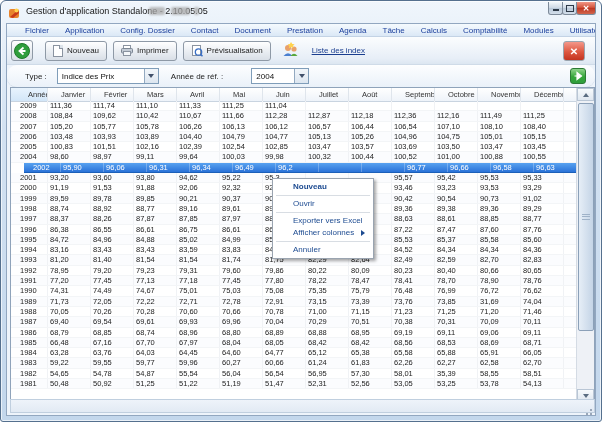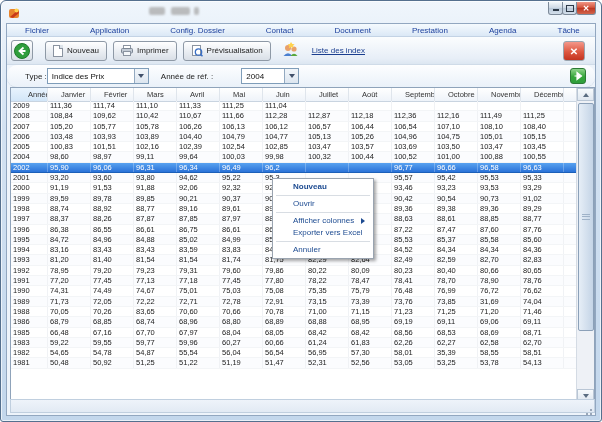--- a/index.html
+++ b/index.html
@@ -23,21 +23,21 @@
     font-size:7px;color:#2e3a48;margin-left:-1px;}
   .capbtn.min{width:15px;} .capbtn.max{width:15px;}
   .capbtn.close{width:20px;background:linear-gradient(#f19686,#d4573f 45%,#bc3420 50%,#d2654c);color:#fff;font-weight:bold;font-size:8px;}
   .maxglyph{width:6px;height:5px;border:1px solid #2e3a48;display:block;}
   .minglyph{width:6px;height:2px;background:#2e3a48;display:block;margin-top:4px;}
   
   .client{position:absolute;left:5px;top:22px;right:5px;bottom:5px;
     border:1px solid #92a7c0;background:#eef4fb;overflow:hidden;}
   
   .menubar{height:12px;background:linear-gradient(#f5fafe,#dbe8f6);border-bottom:1px solid #c3d3e5;
-    display:flex;align-items:center;padding-left:10px;gap:25px;}
+    display:flex;align-items:center;padding-left:10px;}
   .mitem{font-size:8px;color:#1b3f9c;padding:0 8px;white-space:nowrap;cursor:default;}
   
   .toolbar{height:27px;background:linear-gradient(#fbfdfe,#e7eef7 80%,#dce6f1);
     border-bottom:1px solid #cfdbe8;display:flex;align-items:center;padding:0 4px;position:relative;}
   .tbtn{height:20px;box-sizing:border-box;border:1px solid #8e99a6;border-radius:3px;
     background:linear-gradient(#ffffff,#e9edf2 55%,#d9dfe7);display:flex;align-items:center;
     padding:0 7px;font-size:8px;color:#1c1c1c;margin-right:6px;gap:4px;}
   .backbtn{width:22px;height:21px;justify-content:center;padding:0;}
   .tsep{width:6px;}
   .icon-page{width:8px;height:10px;background:#fff;border:1px solid #8a93a0;position:relative;}
@@ -48,21 +48,21 @@
     border:1px solid #9aa4ae;border-radius:3px;background:linear-gradient(#f request08a7d,#f08a7d 10%,#d94a33 60%,#c43420);
     background:linear-gradient(#f4988a,#dd5740 55%,#c43420);color:#fff;font-weight:bold;font-size:10px;
     display:flex;align-items:center;justify-content:center;}
   
   .filterbar{height:22px;background:linear-gradient(#fdfeff,#eaf1f9);border-bottom:1px solid #d4dfeb;
     display:flex;align-items:center;position:relative;border-radius:10px;}
   .flabel{font-size:8px;color:#222;}
   .flabel.l1{margin-left:18px;}
   .flabel.l2{margin-left:12px;}
   .combo{height:16px;box-sizing:border-box;border:1px solid #7f9db9;background:#fff;
-    display:flex;align-items:center;position:relative;}
+    display:flex;align-items:center;position:relative;margin-left:10px;}
   .combo .val{font-size:8px;color:#111;padding-left:4px;flex:1;white-space:nowrap;}
   .combo .drop{width:13px;height:100%;border-left:1px solid #93a9c0;
     background:linear-gradient(#f2f6fa,#dde6f0);display:flex;align-items:center;justify-content:center;}
   .combo .drop:after{content:"";border:3px solid transparent;border-top:4px solid #40506a;margin-top:3px;}
   .combo.c1{width:102px;} .combo.c2{width:58px;margin-left:28px;}
   .gobtn{position:absolute;right:9px;top:3px;width:16px;height:16px;box-sizing:border-box;
     border:1px solid #2c7a35;border-radius:3px;background:linear-gradient(#8fd48b,#35a63a 55%,#2f9e3c);
     display:flex;align-items:center;justify-content:center;}
   
   .tablepanel{position:absolute;left:3px;top:63px;width:585px;height:316px;box-sizing:border-box;
@@ -72,22 +72,22 @@
     background:linear-gradient(#ffffff,#eef3f9);border-bottom:1px solid #c9d4e0;}
   .hcell{font-size:7.5px;line-height:13px;color:#333;padding-left:13px;border-right:1px solid #dfe5ec;
     overflow:hidden;white-space:nowrap;box-sizing:border-box;}
   .hcell.hc0{padding-left:17px;background:linear-gradient(#e8f3fd,#d2e6f8);}
   .tbody{position:absolute;left:0;top:13px;right:17px;bottom:0;overflow:hidden;}
   .trow{display:grid;grid-template-columns:37px repeat(12,43px) 1fr;height:10.3px;box-sizing:border-box;
     border-bottom:1px solid #f3f5f7;}
   .trow:nth-child(even){background:#fbfcfe;}
   .tcell{font-size:7.5px;line-height:9.5px;color:#1c1c1c;padding-left:2px;border-right:1px solid #f0f2f5;
     overflow:hidden;white-space:nowrap;box-sizing:border-box;}
-  .tcell.c0{padding-left:2px;}
-  .trow.selected{background:linear-gradient(#58a2f0,#2a72d8);border-bottom:1px solid #1b5fb8;}
+  .tcell.c0{padding-left:9px;}
+  .trow.selected{background:linear-gradient(#58a2f0,#2a72d8);border-bottom:1px solid #1b5fb8;margin-left:13px;}
   .trow.selected .tcell{color:#fff;border-right-color:rgba(255,255,255,.25);}
   
   .vscroll{position:absolute;top:0;right:0;width:17px;bottom:0;background:#eef1f6;border-left:1px solid #d4dbe4;}
   .sbtn{position:absolute;left:0;width:17px;height:13px;box-sizing:border-box;border:1px solid #b9c6d5;
     background:linear-gradient(#f7fafc,#dfe7f0);display:flex;align-items:center;justify-content:center;}
   .sbtn.up{top:0;} .sbtn.down{bottom:0;}
   .sbtn:after{content:"";border:3px solid transparent;}
   .sbtn.up:after{border-bottom:4px solid #5a6c80;margin-top:-3px;}
   .sbtn.down:after{border-top:4px solid #5a6c80;margin-top:4px;}
   .sthumb{position:absolute;left:1px;top:15px;width:14px;height:226px;border:1px solid #8ba0b8;border-radius:2px;
@@ -112,20 +112,21 @@
 <div class="window">
 
   <div class="titlebar">
     <span class="app-icon">
       <svg width="13" height="13">
           <rect x="1" y="3" width="10" height="9" rx="2" fill="#e8842c"></rect>
           <path d="M2 11 L10 4 L11 7 L5 12 Z" fill="#c83a1a"></path>
           <circle cx="8.5" cy="4.5" r="2" fill="#ffd34d"></circle>
         </svg>
     </span>
+    <span class="title">Gestion d'application  Standalone - 2.10.05.05</span>
     <span class="redact r1"></span>
     <span class="redact r2"></span>
     <span class="redact r3"></span>
     <div class="capbtns">
       <div class="capbtn min">
           <span class="minglyph"></span>
         </div>
       <div class="capbtn max">
           <span class="maxglyph"></span>
         </div>
@@ -548,30 +549,46 @@
             <div class="tcell">73,76</div>
             <div class="tcell">73,85</div>
             <div class="tcell">31,69</div>
             <div class="tcell">74,04</div>
             <div class="tcell"></div>
           </div>
           <div class="trow">
             <div class="tcell c0">1988</div>
             <div class="tcell">70,05</div>
             <div class="tcell">70,26</div>
-            <div class="tcell">83,65</div>
+            <div class="tcell">70,28</div>
             <div class="tcell">70,60</div>
             <div class="tcell">70,66</div>
             <div class="tcell">70,78</div>
             <div class="tcell">71,00</div>
             <div class="tcell">71,15</div>
             <div class="tcell">71,23</div>
             <div class="tcell">71,25</div>
             <div class="tcell">71,20</div>
             <div class="tcell">71,46</div>
+            <div class="tcell"></div>
+          </div>
+          <div class="trow">
+            <div class="tcell c0">1987</div>
+            <div class="tcell">69,40</div>
+            <div class="tcell">69,54</div>
+            <div class="tcell">69,61</div>
+            <div class="tcell">69,93</div>
+            <div class="tcell">69,96</div>
+            <div class="tcell">70,04</div>
+            <div class="tcell">70,29</div>
+            <div class="tcell">70,51</div>
+            <div class="tcell">70,38</div>
+            <div class="tcell">70,31</div>
+            <div class="tcell">70,09</div>
+            <div class="tcell">70,11</div>
             <div class="tcell"></div>
           </div>
           <div class="trow">
             <div class="tcell c0">1986</div>
             <div class="tcell">68,79</div>
             <div class="tcell">68,85</div>
             <div class="tcell">68,74</div>
             <div class="tcell">68,96</div>
             <div class="tcell">68,80</div>
             <div class="tcell">68,89</div>
@@ -593,20 +610,36 @@
             <div class="tcell">68,05</div>
             <div class="tcell">68,42</div>
             <div class="tcell">68,42</div>
             <div class="tcell">68,56</div>
             <div class="tcell">68,53</div>
             <div class="tcell">68,69</div>
             <div class="tcell">68,71</div>
             <div class="tcell"></div>
           </div>
           <div class="trow">
+            <div class="tcell c0">1984</div>
+            <div class="tcell">63,28</div>
+            <div class="tcell">63,76</div>
+            <div class="tcell">64,03</div>
+            <div class="tcell">64,45</div>
+            <div class="tcell">64,60</div>
+            <div class="tcell">64,77</div>
+            <div class="tcell">65,12</div>
+            <div class="tcell">65,38</div>
+            <div class="tcell">65,58</div>
+            <div class="tcell">65,88</div>
+            <div class="tcell">65,91</div>
+            <div class="tcell">66,05</div>
+            <div class="tcell"></div>
+          </div>
+          <div class="trow">
             <div class="tcell c0">1983</div>
             <div class="tcell">59,22</div>
             <div class="tcell">59,55</div>
             <div class="tcell">59,77</div>
             <div class="tcell">59,96</div>
             <div class="tcell">60,27</div>
             <div class="tcell">60,66</div>
             <div class="tcell">61,24</div>
             <div class="tcell">61,83</div>
             <div class="tcell">62,26</div>
@@ -669,19 +702,19 @@
       </span>
     </div>
 
   </div>
 
   <div class="ctxmenu">
       <div class="mi bold">Nouveau</div>
       <div class="msep"></div>
       <div class="mi">Ouvrir</div>
       <div class="msep"></div>
+      <div class="mi">Exporter vers Excel</div>
       <div class="mi">Afficher colonnes<span class="subarrow"></span></div>
-      <div class="mi">Exporter vers Excel</div>
       <div class="msep"></div>
       <div class="mi">Annuler</div>
     </div>
 
 </div>
 
 </body></html>

